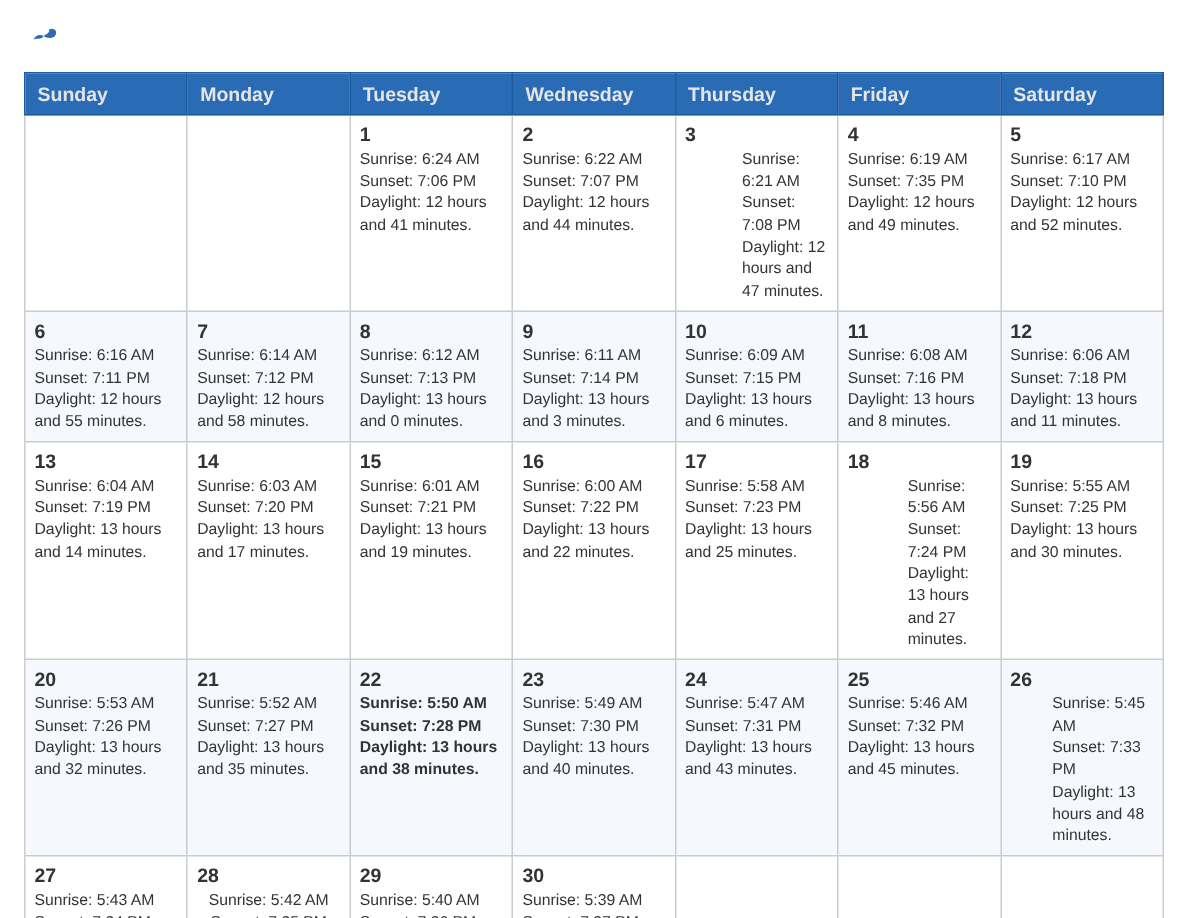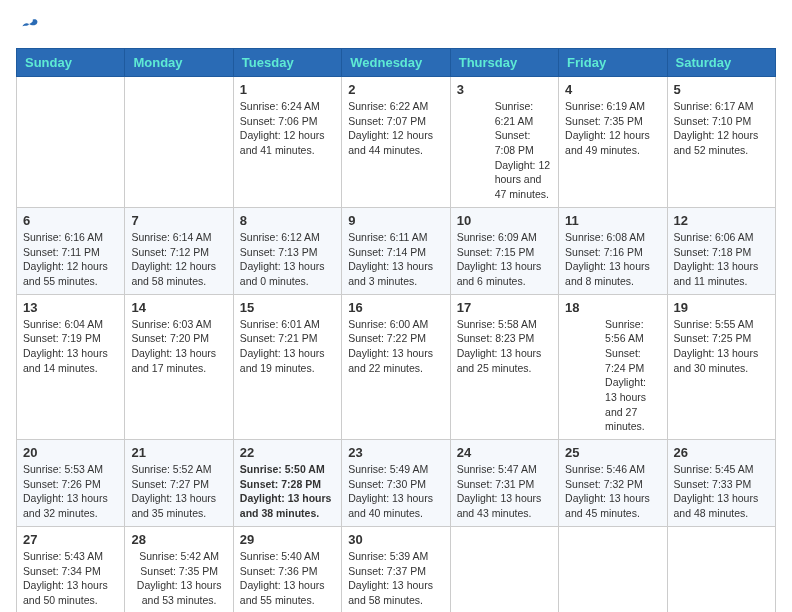--- a/index.html
+++ b/index.html
@@ -52,21 +52,21 @@
       font-size: 14px;
       color: #555;
     }
     .calendar {
       width: 100%;
       border-collapse: collapse;
       border: 1px solid #ccc;
     }
     .calendar th {
       background-color: #2a6bb5;
-      color: #5eead4;
+      color: #e5e5e5;
       text-align: left;
       padding: 6px 8px;
       font-size: 13px;
       font-weight: bold;
       border: 1px solid #1e5a9e;
     }
     .calendar td {
       vertical-align: top;
       padding: 5px 6px;
       border: 1px solid #ccc;
@@ -230,21 +230,21 @@
         </td>
         <td>
           <span class="day-num">16</span>
           <div class="day-info" style="white-space: pre-line;">Sunrise: 6:00 AM
 Sunset: 7:22 PM
 Daylight: 13 hours and 22 minutes.</div>
         </td>
         <td>
           <span class="day-num">17</span>
           <div class="day-info" style="white-space: pre-line;">Sunrise: 5:58 AM
-Sunset: 8:23 PM
+Sunset: 7:23 PM
 Daylight: 13 hours and 25 minutes.</div>
         </td>
         <td>
           <span class="day-num">18</span>
           <div class="day-info" style="white-space: pre-line; margin-left: 40px;">Sunrise: 5:56 AM
 Sunset: 7:24 PM
 Daylight: 13 hours and 27 minutes.</div>
         </td>
         <td>
           <span class="day-num">19</span>
@@ -285,21 +285,21 @@
 Daylight: 13 hours and 43 minutes.</div>
         </td>
         <td>
           <span class="day-num">25</span>
           <div class="day-info" style="white-space: pre-line;">Sunrise: 5:46 AM
 Sunset: 7:32 PM
 Daylight: 13 hours and 45 minutes.</div>
         </td>
         <td>
           <span class="day-num">26</span>
-          <div class="day-info" style="white-space: pre-line;">Sunrise: 5:45 AM
+          <div class="day-info" style="white-space: pre-line; margin-left: 28px;">Sunrise: 5:45 AM
 Sunset: 7:33 PM
 Daylight: 13 hours and 48 minutes.</div>
         </td>
       </tr>
       <tr>
         <td>
           <span class="day-num">27</span>
           <div class="day-info" style="white-space: pre-line;">Sunrise: 5:43 AM
 Sunset: 7:34 PM
 Daylight: 13 hours and 50 minutes.</div>

